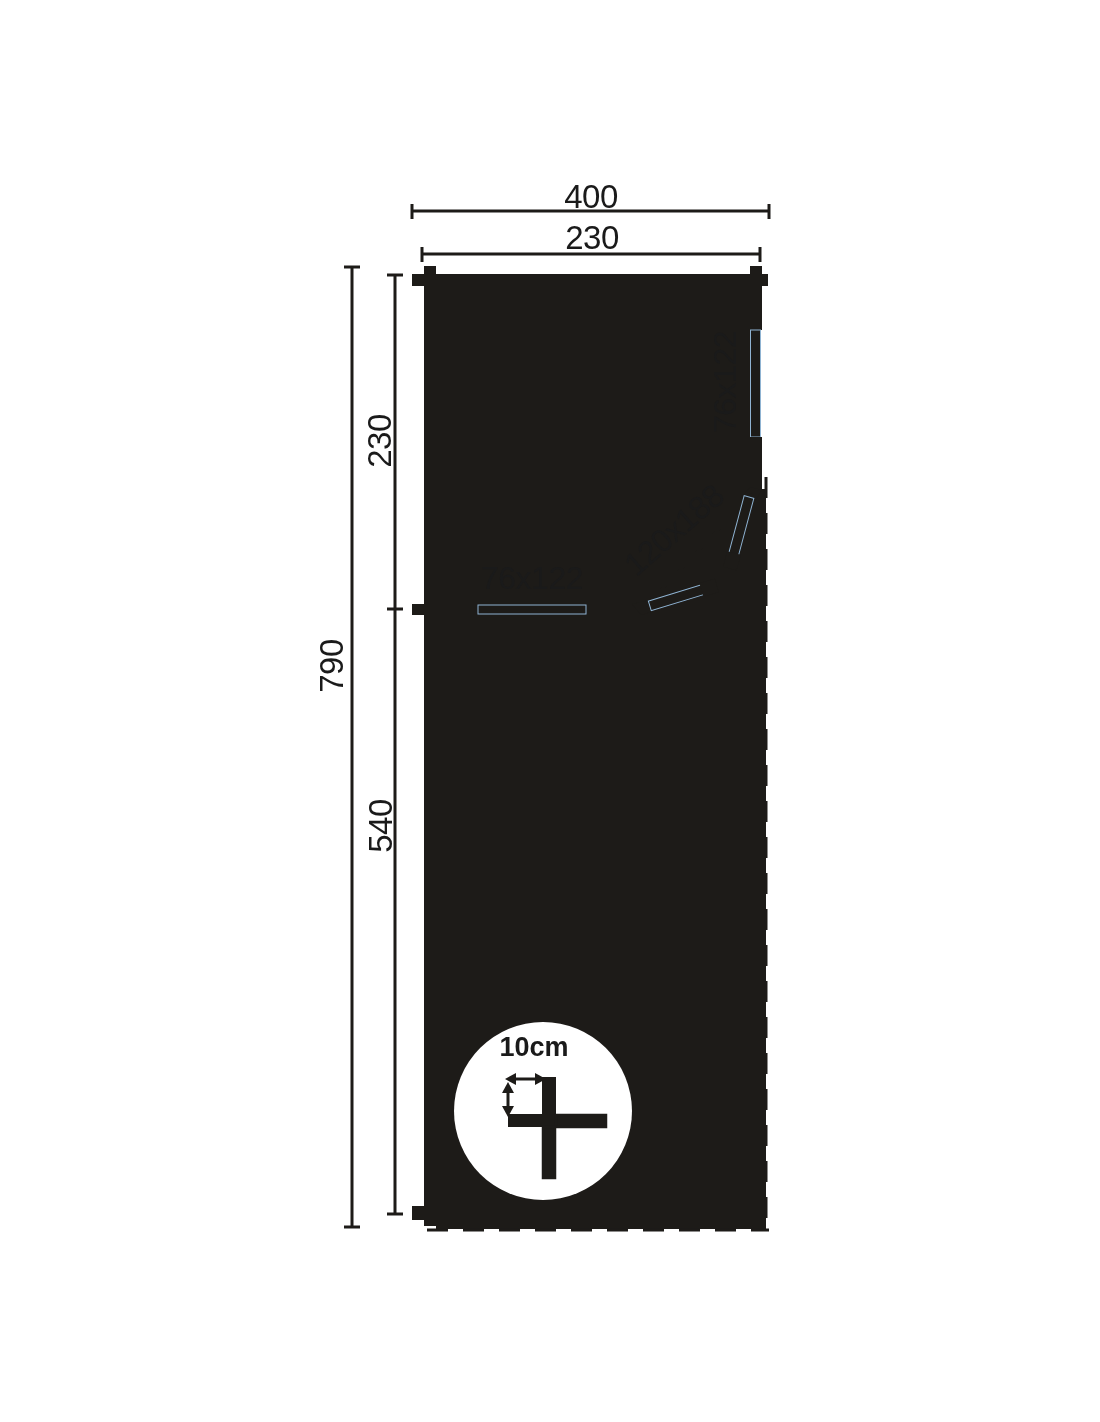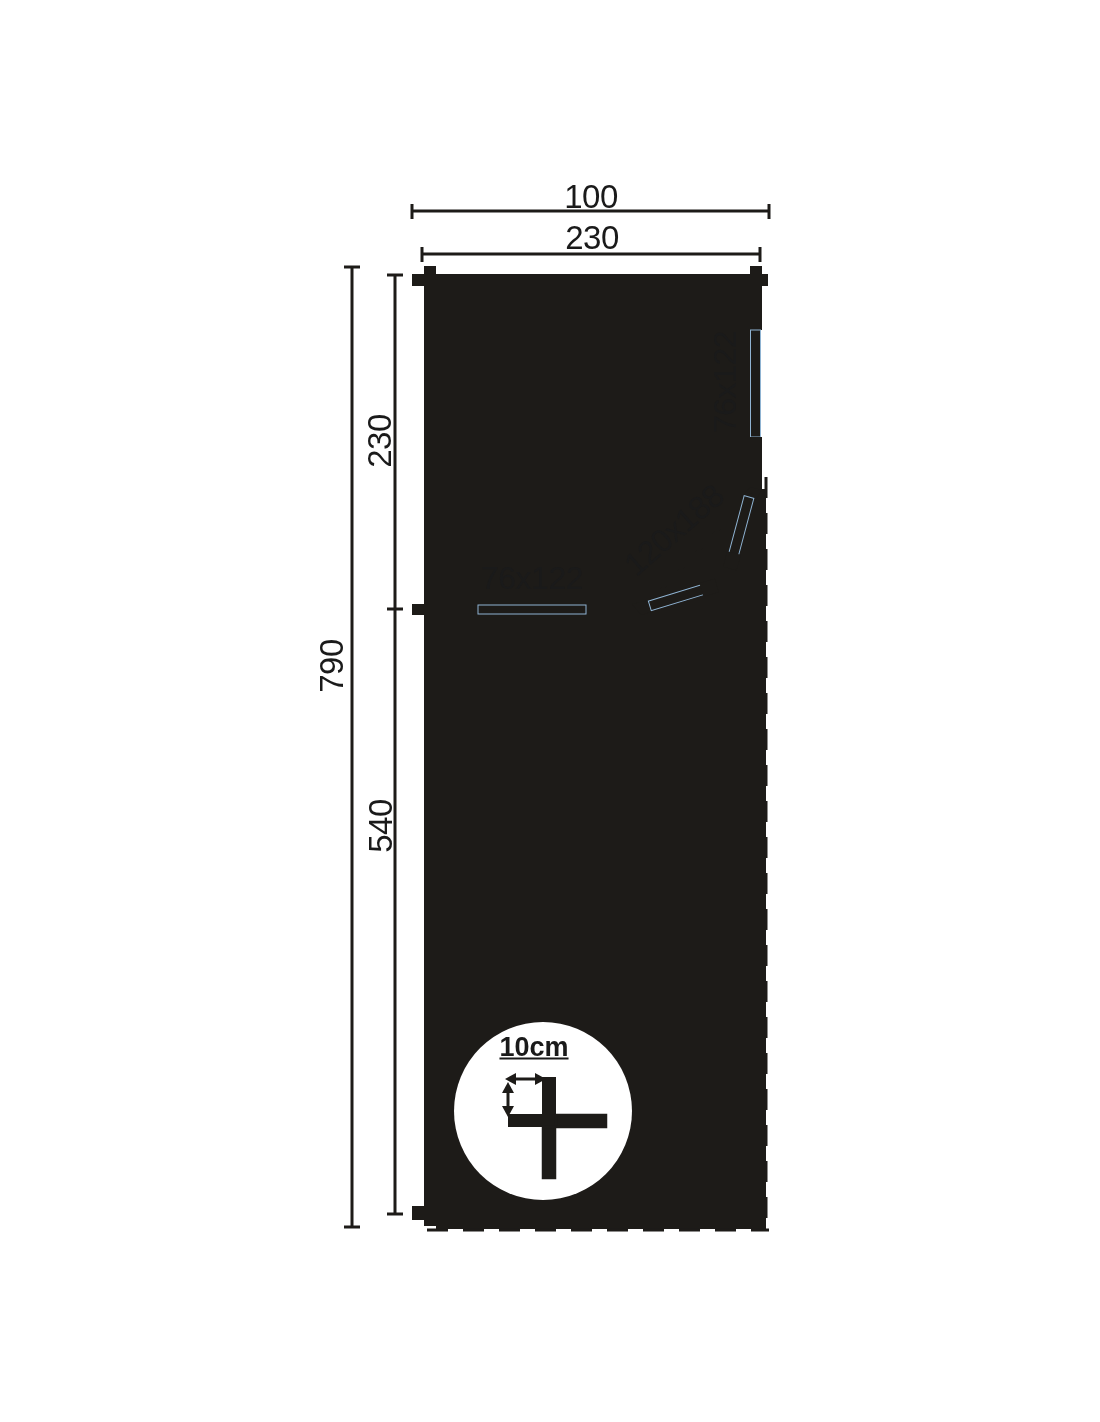--- a/index.html
+++ b/index.html
@@ -20,21 +20,21 @@
   .bubble{fill:#ffffff;}
   .dashed{stroke:var(--wall);stroke-width:5;stroke-dasharray:21 15;}
   .dim{stroke:var(--dim-line);stroke-width:1.8;}
   .tick{stroke:var(--tick);stroke-width:3;}
   
   .lbl{position:absolute;color:var(--text);white-space:nowrap;
        transform:translate(-50%,-50%);font-size:33px;letter-spacing:-0.5px;line-height:1;}
   .lbl.rot{transform:translate(-50%,-50%) rotate(-90deg);}
   .lbl.diag{transform:translate(-50%,-50%) rotate(-41deg);}
   .lbl.small{font-size:32px;}
-  .lbl.bold{font-size:27px;font-weight:700;letter-spacing:0;text-decoration:underline;}
+  .lbl.bold{font-size:27px;font-weight:700;letter-spacing:0;}
 </style>
 </head>
 <body>
 
 <div class="canvas">
 
   <svg class="plan-svg" width="1100" height="1422" viewBox="0 0 1100 1422">
 
     <polygon class="floor" points="436,286 750,286 750,489 766,489 766,1229 436,1229"></polygon>
 
@@ -99,21 +99,21 @@
       <polygon points="505,1079 516,1073 516,1085"></polygon>
       <polygon points="546,1079 535,1073 535,1085"></polygon>
     </g>
     <g>
       <line x1="508" y1="1090" x2="508" y2="1109"></line>
       <polygon points="508,1082 502,1093 514,1093"></polygon>
       <polygon points="508,1117 502,1106 514,1106"></polygon>
     </g>
   </svg>
 
-  <div class="lbl" style="left:591px;top:196px;">100</div>
+  <div class="lbl" style="left:591px;top:196px;">400</div>
   <div class="lbl" style="left:592px;top:237px;">230</div>
   <div class="lbl rot" style="left:331px;top:666px;">790</div>
   <div class="lbl rot" style="left:379px;top:441px;">230</div>
   <div class="lbl rot" style="left:380px;top:826px;">540</div>
 
   <div class="lbl rot small" style="left:725px;top:382px;">76x122</div>
   <div class="lbl small" style="left:532px;top:578px;">76x122</div>
   <div class="lbl diag small" style="left:674px;top:530px;">120x188</div>
   <div class="lbl bold" style="left:534px;top:1047px;">10cm</div>
 

